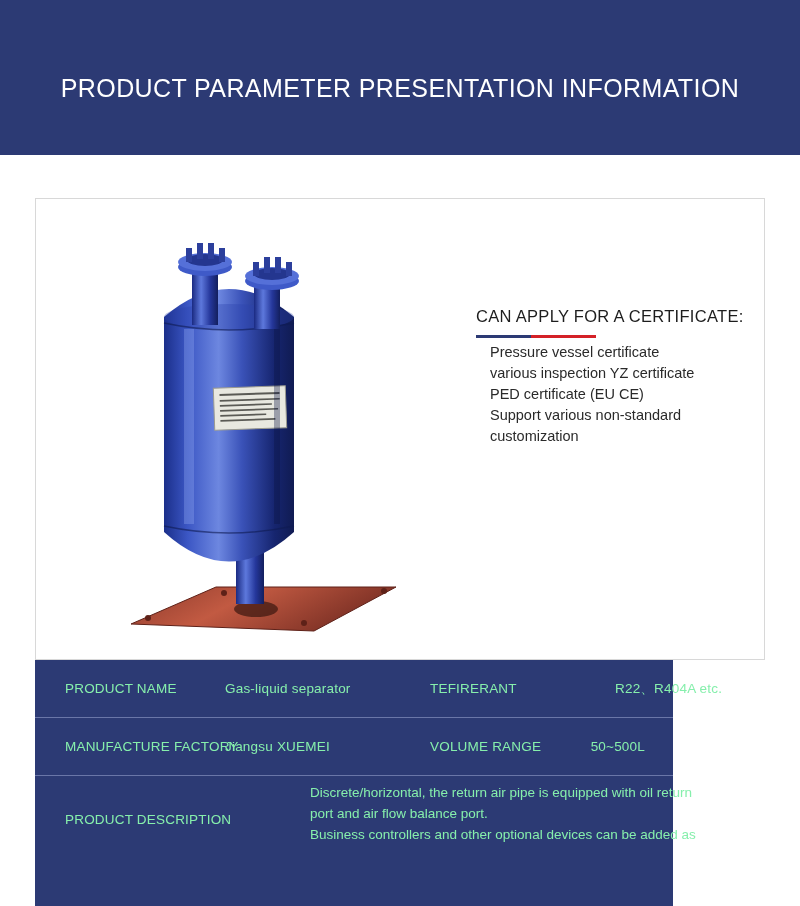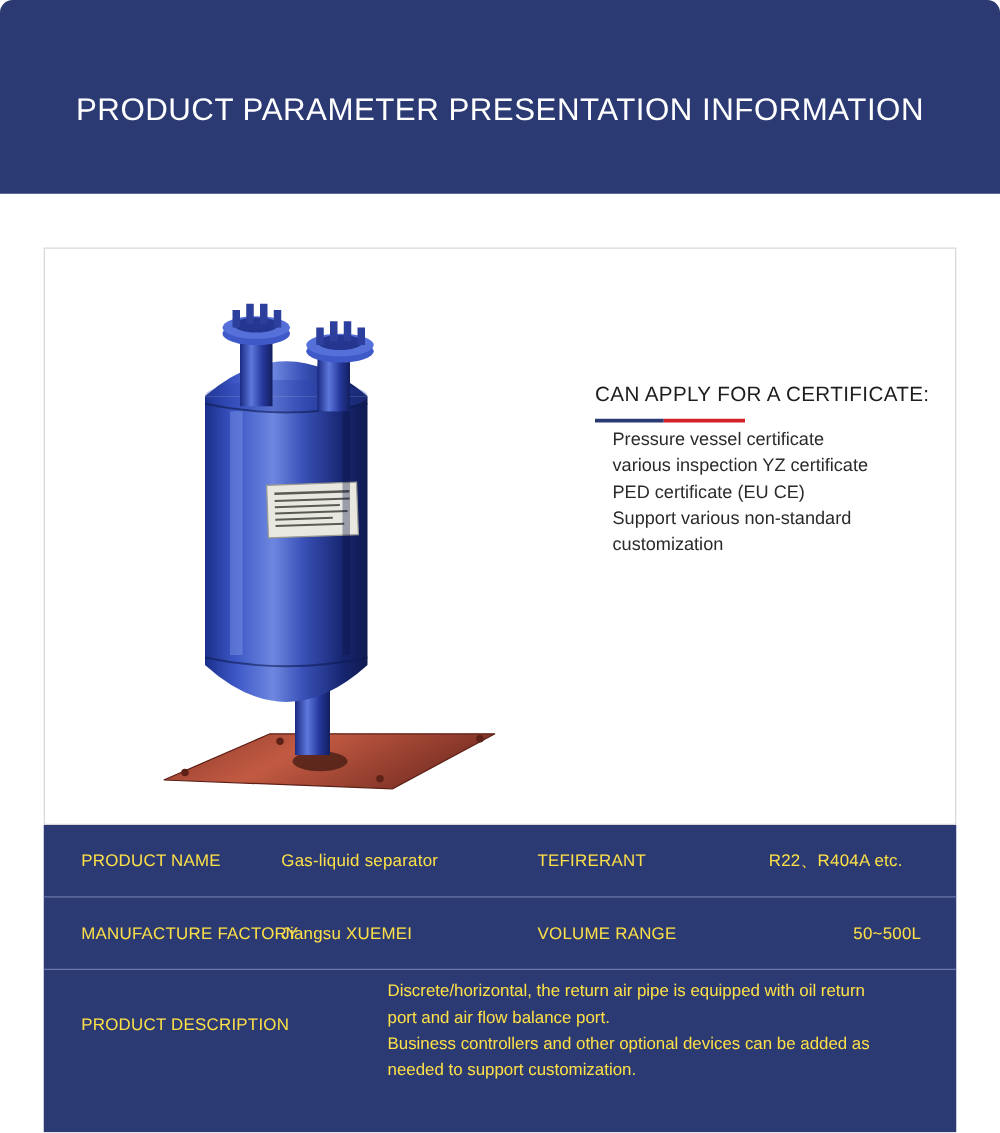--- a/index.html
+++ b/index.html
@@ -8,21 +8,20 @@
     width: 800px; height: 906px;
     background: #ffffff;
     font-family: "Liberation Sans", sans-serif;
   }
   #page {
     position: relative;
     width: 800px;
     height: 906px;
     background: #ffffff;
     overflow: hidden;
-    border-radius: 10px;
   }
 
   
   .header-band {
     position: absolute;
     left: 0; top: 0;
     width: 800px; height: 155px;
     background: #2c3a74;
   }
   .header-title {
@@ -83,23 +82,23 @@
     font-size: 14.5px;
     line-height: 21px;
     color: #2a2a2a;
   }
   .cert-list div { white-space: nowrap; }
 
   
   .spec-table {
     position: absolute;
     left: 35px; top: 660px;
-    width: 730px; height: 246px;
+    width: 638px; height: 246px;
     background: #2c3a74;
-    color: #fde047;
+    color: #86efac;
   }
   .spec-row {
     position: relative;
     display: flex;
     align-items: center;
     height: 58px;
     border-bottom: 1px solid #6a76a8;
   }
   .spec-row.row-desc {
     height: 86px;
@@ -253,18 +252,17 @@
       <div class="lbl c3">VOLUME RANGE</div>
       <div class="val c4 right">50~500L</div>
     </div>
 
     <div class="spec-row row-desc">
       <div class="lbl desc-label">PRODUCT DESCRIPTION</div>
       <div class="desc-text">
         <div>Discrete/horizontal, the return air pipe is equipped with oil return</div>
         <div>port and air flow balance port.</div>
         <div>Business controllers and other optional devices can be added as</div>
-        <div>needed to support customization.</div>
       </div>
     </div>
 
   </div>
 </div>
 
 </body></html>

